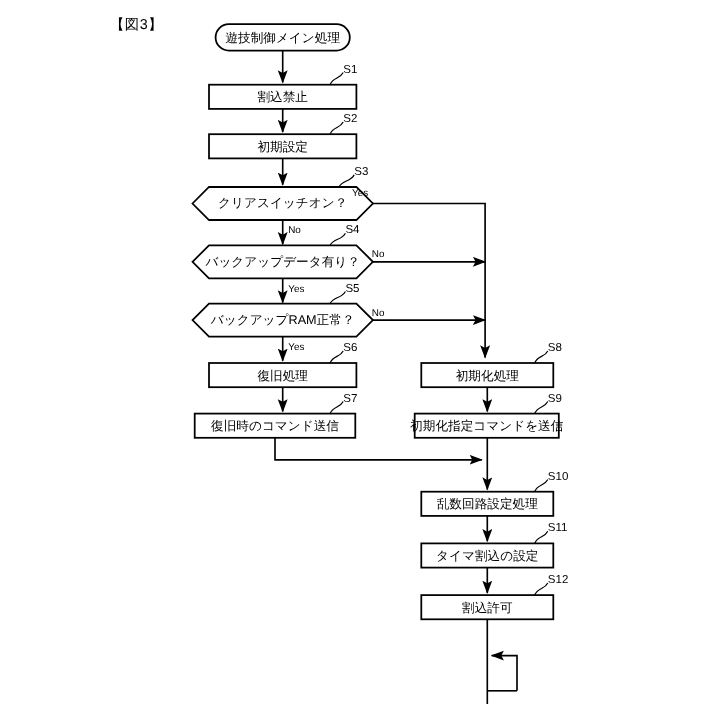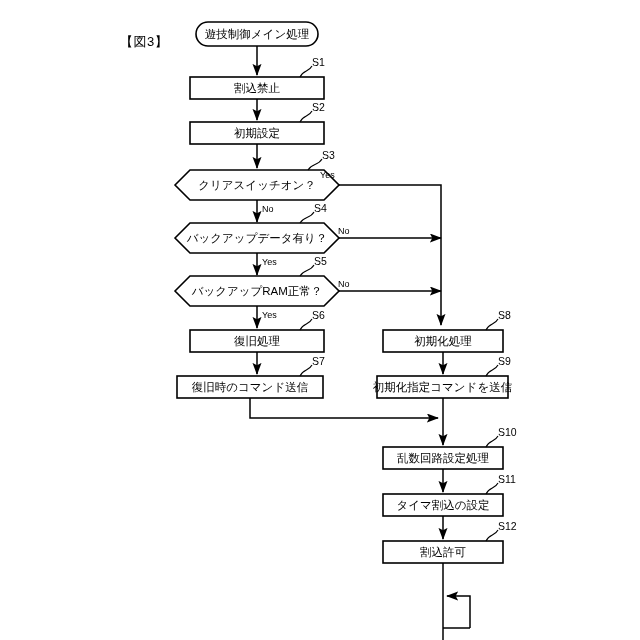--- a/index.html
+++ b/index.html
@@ -16,26 +16,25 @@
     overflow: hidden;
   }
   #figure-root {
     position: absolute;
     left: 0; top: 0;
     width: 640px;
     height: 640px;
   }
   .fig-caption {
     position: absolute;
-    left: 120px;
+    left: 100px;
     top: 13px;
     font-size: 13px;
     letter-spacing: 0.5px;
     white-space: nowrap;
-    margin-top: 20px;
   }
   svg.flow {
     position: absolute;
     left: 0;
     top: 0;
     width: 640px;
     height: 640px;
   }
   .node-label {
     font-size: 11.5px;

